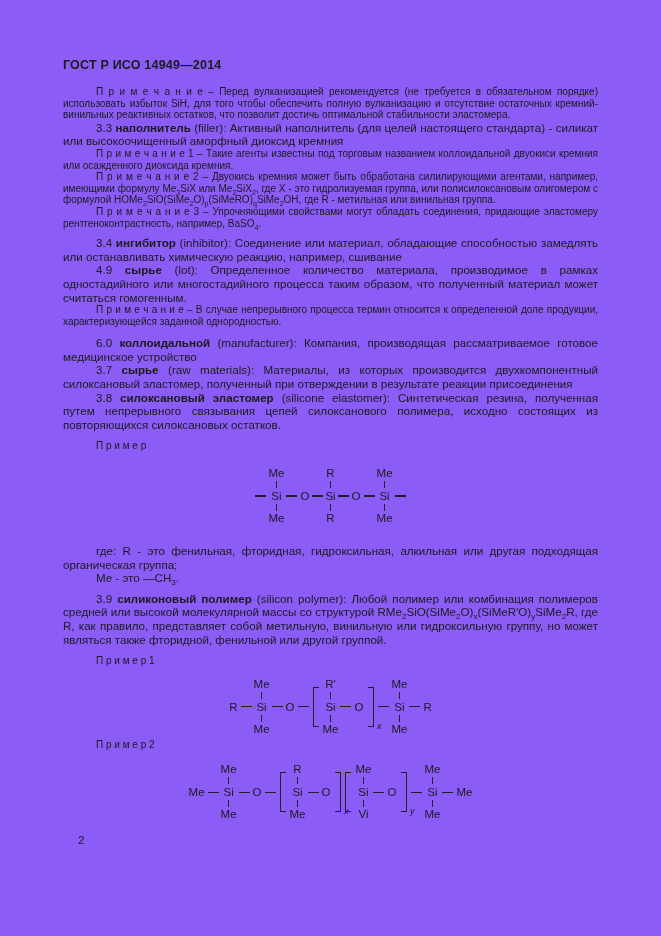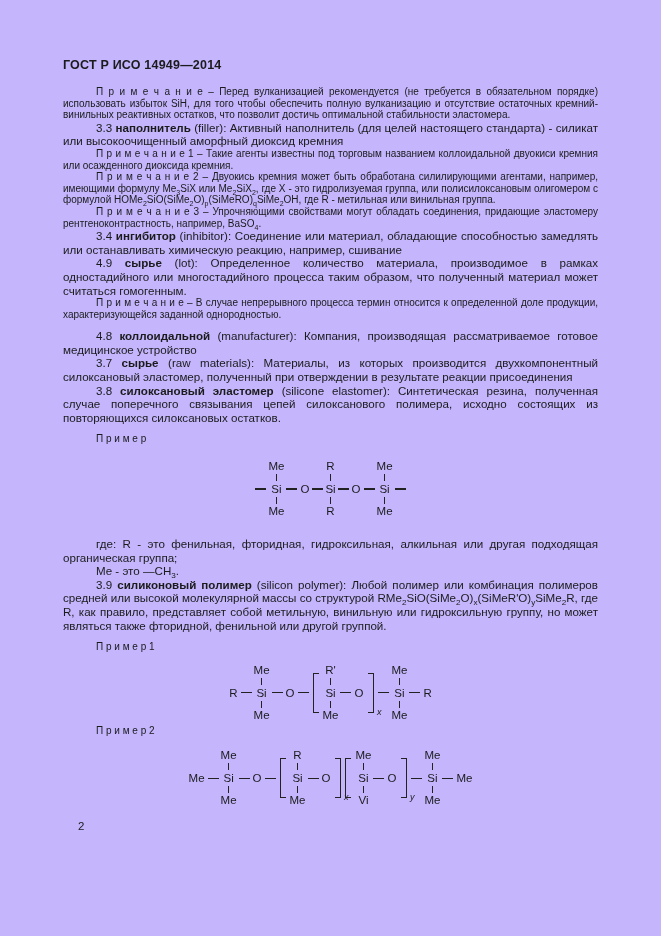--- a/index.html
+++ b/index.html
@@ -8,21 +8,21 @@
     font-family:"Liberation Sans", sans-serif;
     color:#1b1b1b;
     -webkit-font-smoothing:antialiased;
   }
   .page{
     position:relative;
     width:661px;height:936px;
     box-sizing:border-box;
     padding:58px 63px 0 63px;
     overflow:hidden;
-    background:#c4b5fd;
+    background:#8b5cf6;
   }
   .doc-header{
     font-weight:bold;
     font-size:12.5px;
     letter-spacing:.2px;
     margin:0 0 14px 0;
   }
   p{margin:0;}
   .body-p{
     font-size:11.6px;
@@ -30,21 +30,21 @@
     text-align:justify;
     text-indent:33px;
   }
   .note-p{
     font-size:10px;
     line-height:11.6px;
     text-align:justify;
     text-indent:33px;
   }
   .gap-lg{}
-  .gap-sm{}
+  .gap-sm{margin-top:7px;}
   .gap-md{margin-top:9px;}
   .term{font-weight:bold;}
   sub{font-size:70%;line-height:0;}
 
   
   .structure{
     display:flex;
     align-items:center;
     justify-content:center;
     width:fit-content;
@@ -89,23 +89,23 @@
 
   <p class="body-p gap-lg"><span>3.3</span> <span class="term">наполнитель</span> <span>(filler): Активный наполнитель (для целей настоящего стандарта) - силикат или высокоочищенный аморфный диоксид кремния</span></p>
   <p class="note-p">П р и м е ч а н и е  1 – Такие агенты известны под торговым названием коллоидальной двуокиси кремния или осажденного диоксида кремния.</p>
   <p class="note-p">П р и м е ч а н и е  2 – Двуокись кремния может быть обработана силилирующими агентами, например, имеющими формулу Me<sub>3</sub>SiX или Me<sub>2</sub>SiX<sub>2</sub>, где X - это гидролизуемая группа, или полисилоксановым олигомером с формулой HOMe<sub>2</sub>SiO(SiMe<sub>2</sub>O)<sub>p</sub>(SiMeRO)<sub>q</sub>SiMe<sub>2</sub>OH, где R - метильная или винильная группа.</p>
   <p class="note-p">П р и м е ч а н и е  3 – Упрочняющими свойствами могут обладать соединения, придающие эластомеру рентгеноконтрастность, например, BaSO<sub>4</sub>.</p>
 
   <p class="body-p gap-sm"><span>3.4</span> <span class="term">ингибитор</span> <span>(inhibitor): Соединение или материал, обладающие способностью замедлять или останавливать химическую реакцию, например, сшивание</span></p>
   <p class="body-p"><span>4.9</span> <span class="term">сырье</span> <span>(lot): Определенное количество материала, производимое в рамках одностадийного или многостадийного процесса таким образом, что полученный материал может считаться гомогенным.</span></p>
   <p class="note-p">П р и м е ч а н и е  – В случае непрерывного процесса термин относится к определенной доле продукции, характеризующейся заданной однородностью.</p>
 
-  <p class="body-p gap-md"><span>4.8</span> <span class="term">коллоидальной</span> <span>(manufacturer): Компания, производящая рассматриваемое готовое медицинское устройство</span></p>
+  <p class="body-p gap-md"><span>6.0</span> <span class="term">коллоидальной</span> <span>(manufacturer): Компания, производящая рассматриваемое готовое медицинское устройство</span></p>
   <p class="body-p"><span>3.7</span> <span class="term">сырье</span> <span>(raw materials): Материалы, из которых производится двухкомпонентный силоксановый эластомер, полученный при отверждении в результате реакции присоединения</span></p>
-  <p class="body-p"><span>3.8</span> <span class="term">силоксановый эластомер</span> <span>(silicone elastomer): Синтетическая резина, полученная случае поперечного связывания цепей силоксанового полимера, исходно состоящих из повторяющихся силоксановых остатков.</span></p>
+  <p class="body-p"><span>3.8</span> <span class="term">силоксановый эластомер</span> <span>(silicone elastomer): Синтетическая резина, полученная путем непрерывного связывания цепей силоксанового полимера, исходно состоящих из повторяющихся силоксановых остатков.</span></p>
 
   <p class="note-p gap-md">П р и м е р</p>
   <div class="structure st1">
       <div class="s-bond"></div>
       <div class="s-unit">
         <div class="s-lab">Me</div>
         <div class="s-vbond"></div>
         <div class="s-atom">Si</div>
         <div class="s-vbond"></div>
         <div class="s-lab">Me</div>

